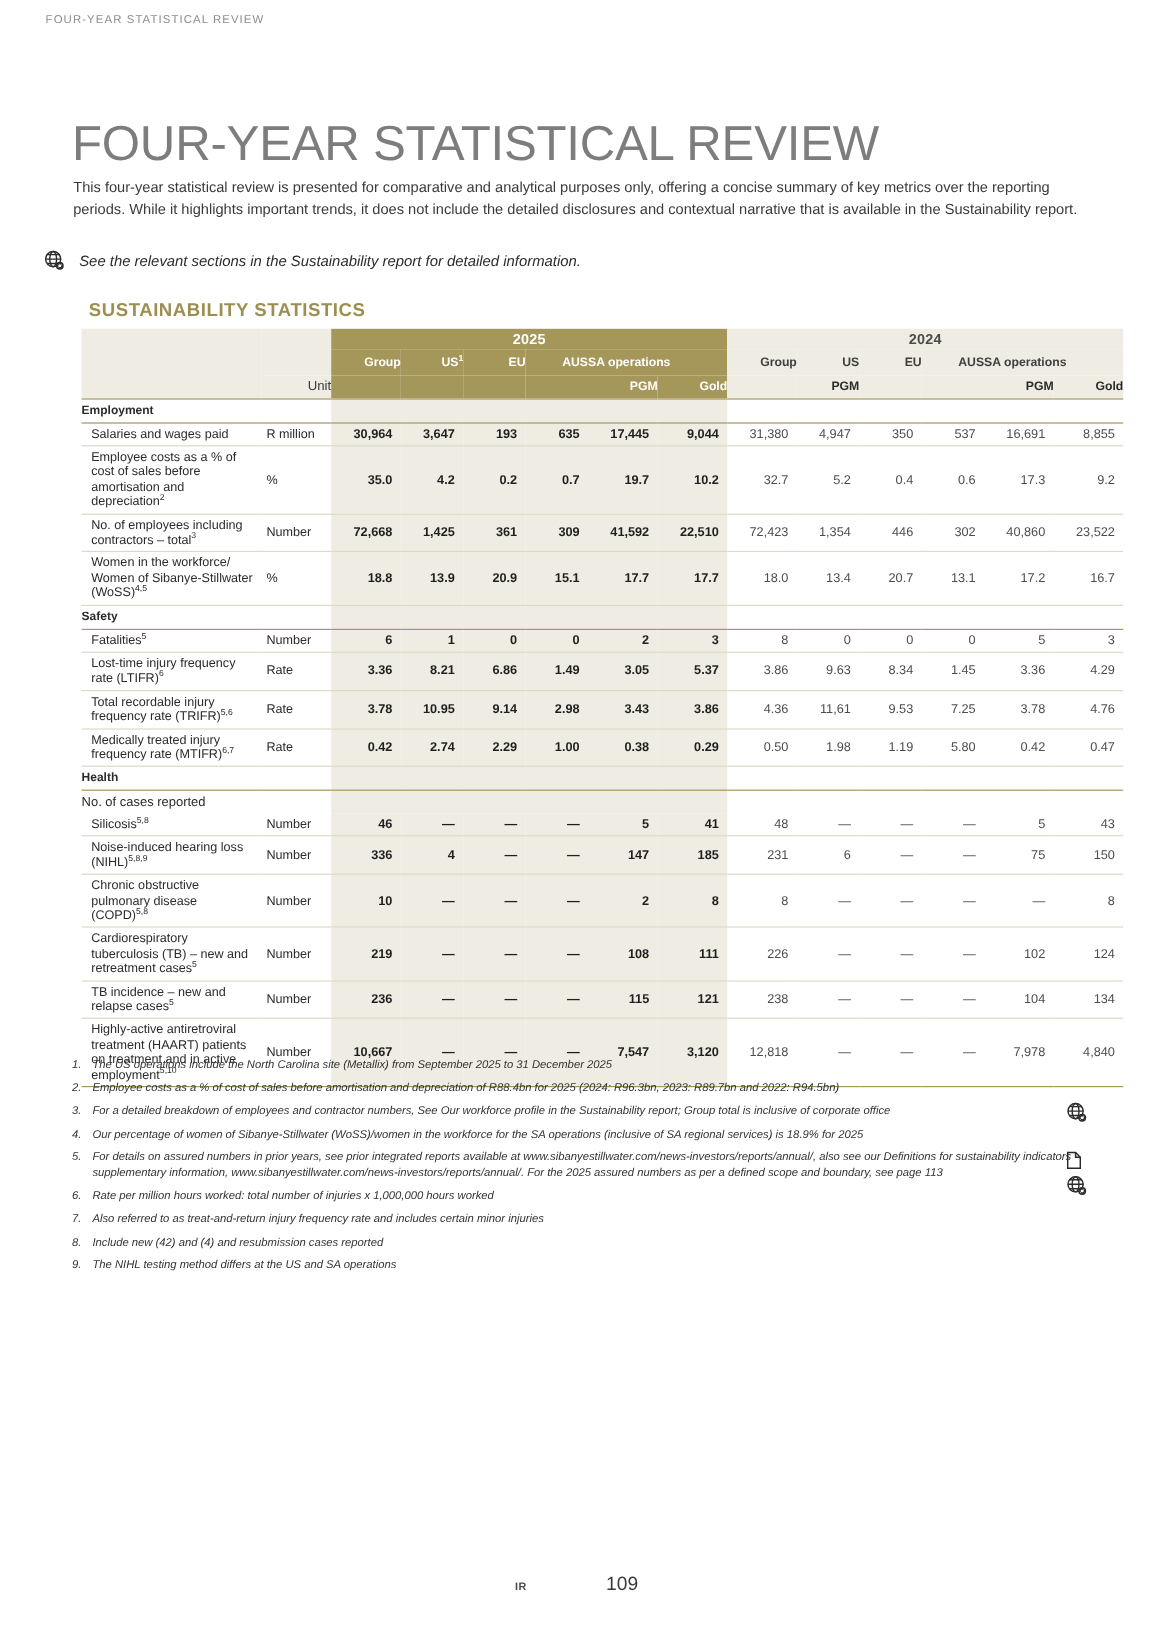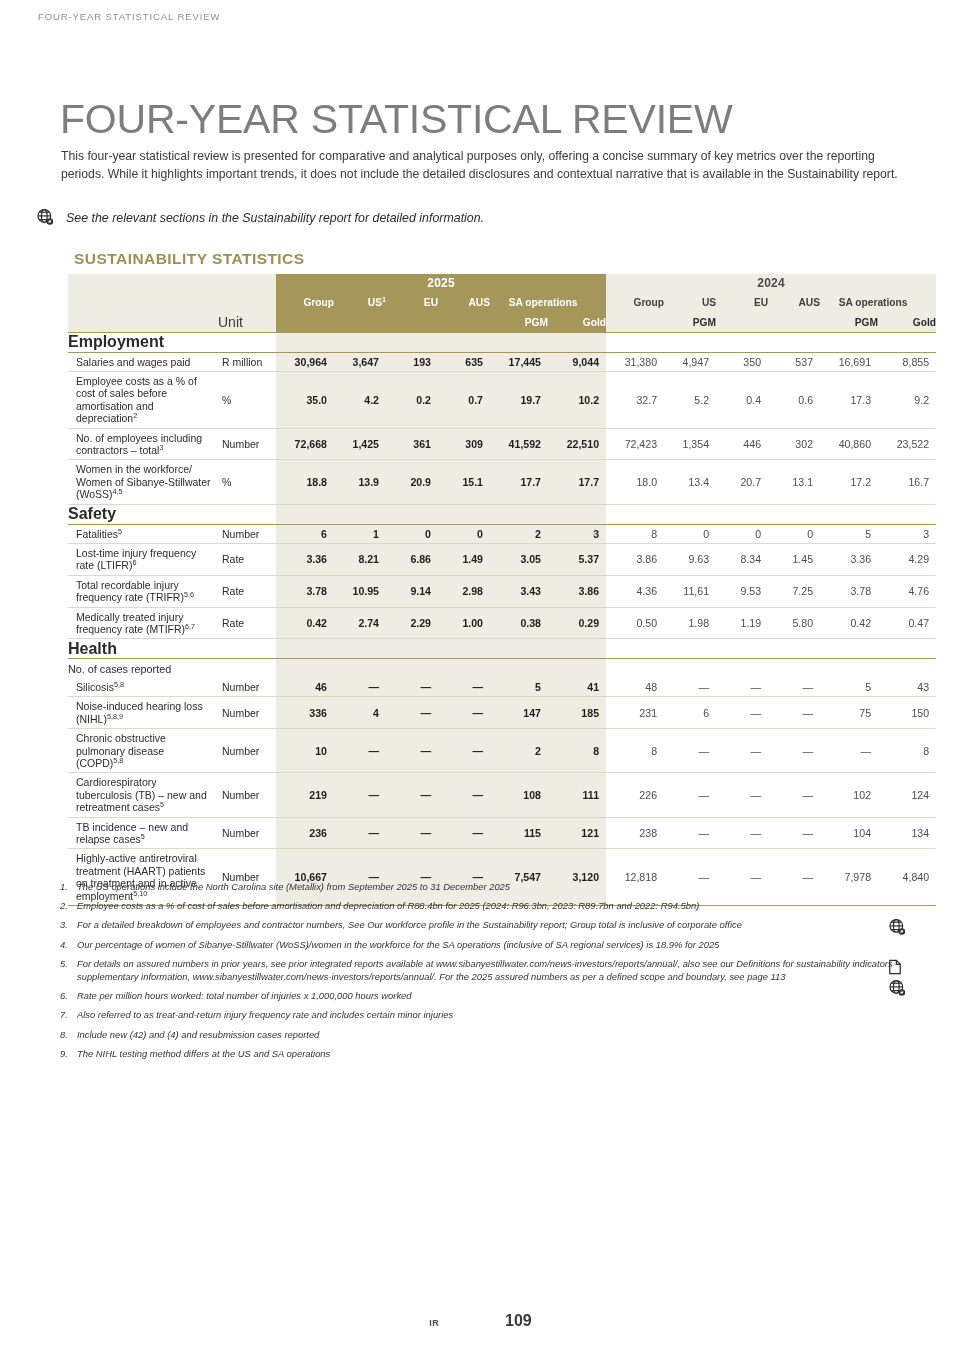--- a/index.html
+++ b/index.html
@@ -74,33 +74,33 @@
     text-align:center; font-size:12px; font-weight:700;
     height:17px; letter-spacing:0.2px;
   }
   .yr.l2024 { color:#4a4a4a; }
   .hcell {
     font-size:10.2px; font-weight:700; text-align:right;
     padding-right:7px; height:22px; white-space:nowrap;
   }
   .hcell.dark { color:#3f3f3f; }
   .hcell.lite { color:#ffffff; }
-  .hcell.ctr  { text-align:center; padding-right:10px; }
+  .hcell.ctr  { text-align:left; padding-right:10px; }
   .hsub {
     font-size:10.2px; font-weight:700; text-align:right;
     padding-right:7px; height:19px;
   }
   .unitlbl {
-    font-size:14px; color:#3a3a3a; 
+    font-size:11px; color:#3a3a3a; text-align:right;
     padding-right:7px; vertical-align:bottom; height:19px;margin-top:32px;
   }
 
   
   .band td {
-    font-size:16px; font-weight:700; color:#2b2b2b;
+    font-size:10px; font-weight:700; color:#2b2b2b;
     height:20px; padding-left:8px;
     border-top:1.2px solid #a5975a;
     border-bottom:1.2px solid #a5975a;
     margin-left:24px;
   }
   .band td.nb { border-top:1.2px solid #a5975a; border-bottom:1.2px solid #a5975a; }
 
   .subband td {
     font-size:10.8px; color:#2b2b2b; height:19px; padding-left:8px;
   }
@@ -139,21 +139,21 @@
   .note .num { width:17px; flex:0 0 17px; }
   .note .body { flex:1; }
   .note-icons { position:absolute; right:-2px; }
 
   
   .footer {
     position:absolute; left:0; top:1312px; width:961px;
     display:flex; justify-content:center; align-items:baseline; gap:26px;
   }
   .footer .ir { font-size:9px; font-weight:700; color:#4a4a4a; letter-spacing:0.4px; }
-  .footer .pg { font-size:16px; font-weight:700; color:#3a3a3a;margin-left:40px; }
+  .footer .pg { font-size:16px; font-weight:400; color:#3a3a3a;margin-left:40px; }
 </style>
 </head>
 <body>
 
 <div class="run-header">FOUR-YEAR STATISTICAL REVIEW</div>
 
 <div class="page-title">FOUR-YEAR STATISTICAL REVIEW</div>
 
 <div class="intro">This four-year statistical review is presented for comparative and analytical purposes only, offering a concise summary of key metrics over the reporting periods. While it highlights important trends, it does not include the detailed disclosures and contextual narrative that is available in the Sustainability report.</div>
 

